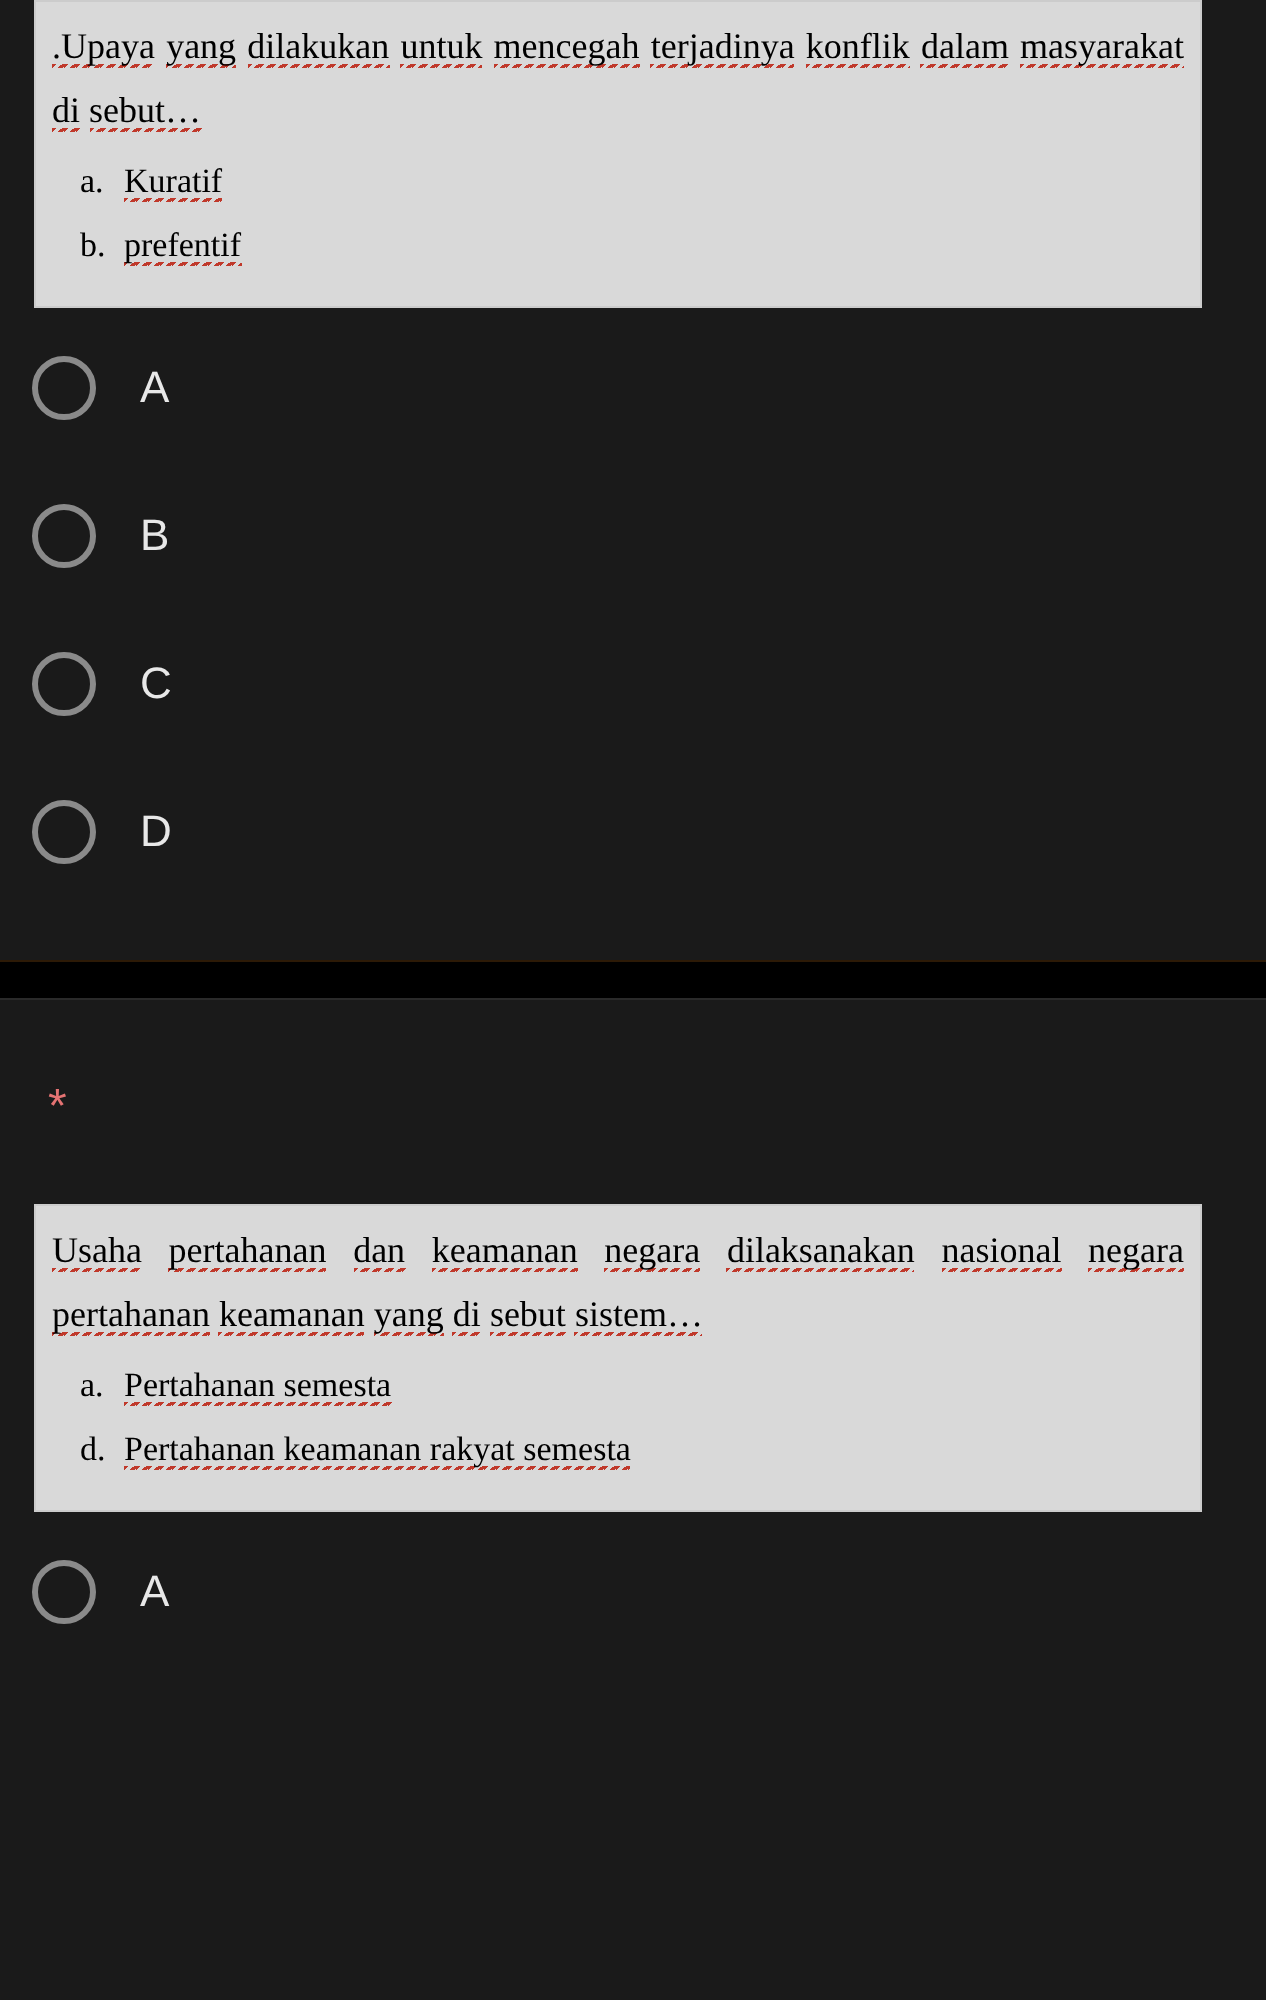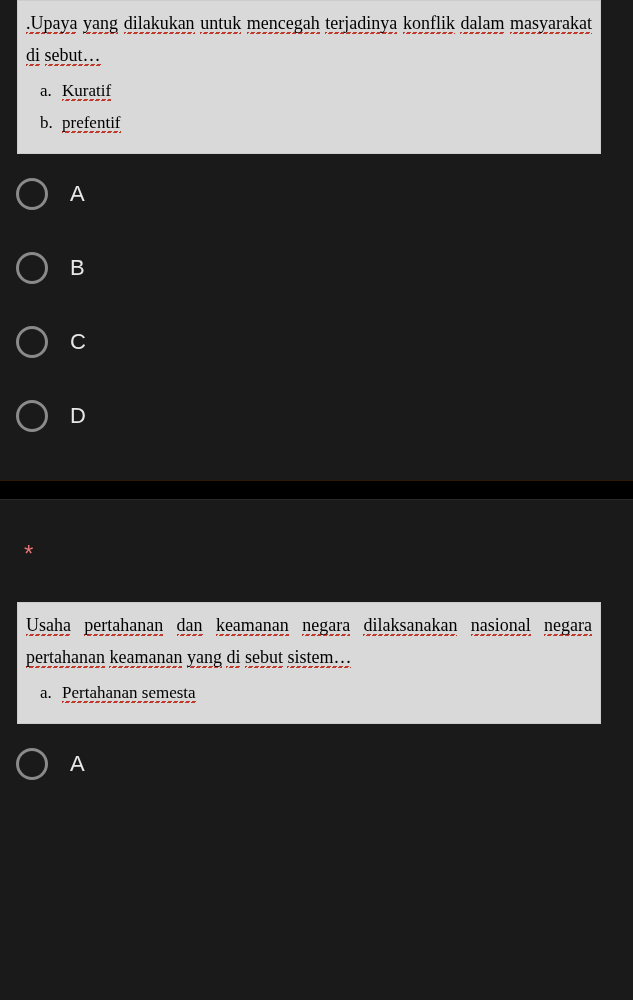--- a/index.html
+++ b/index.html
@@ -88,20 +88,21 @@
       <span class="spellwave">negara</span>
       <span class="spellwave">pertahanan</span>
       <span class="spellwave">keamanan</span>
       <span class="spellwave">yang</span>
       <span class="spellwave">di</span>
       <span class="spellwave">sebut</span>
       <span class="spellwave">sistem…</span>
     </div>
     <ol>
       <li><span class="lbl">a.</span><span class="spellwave">Pertahanan semesta</span></li>
+      <li><span class="lbl">d.</span><span class="spellwave">Pertahanan keamanan rakyat semesta</span></li>
     </ol>
   </div>
 
   <div class="options" style="padding-bottom:20px;">
     <div class="opt" style="margin-bottom:0;">
       <span class="radio"></span>
       <span class="opt-label">A</span>
     </div>
   </div>
 </div>

